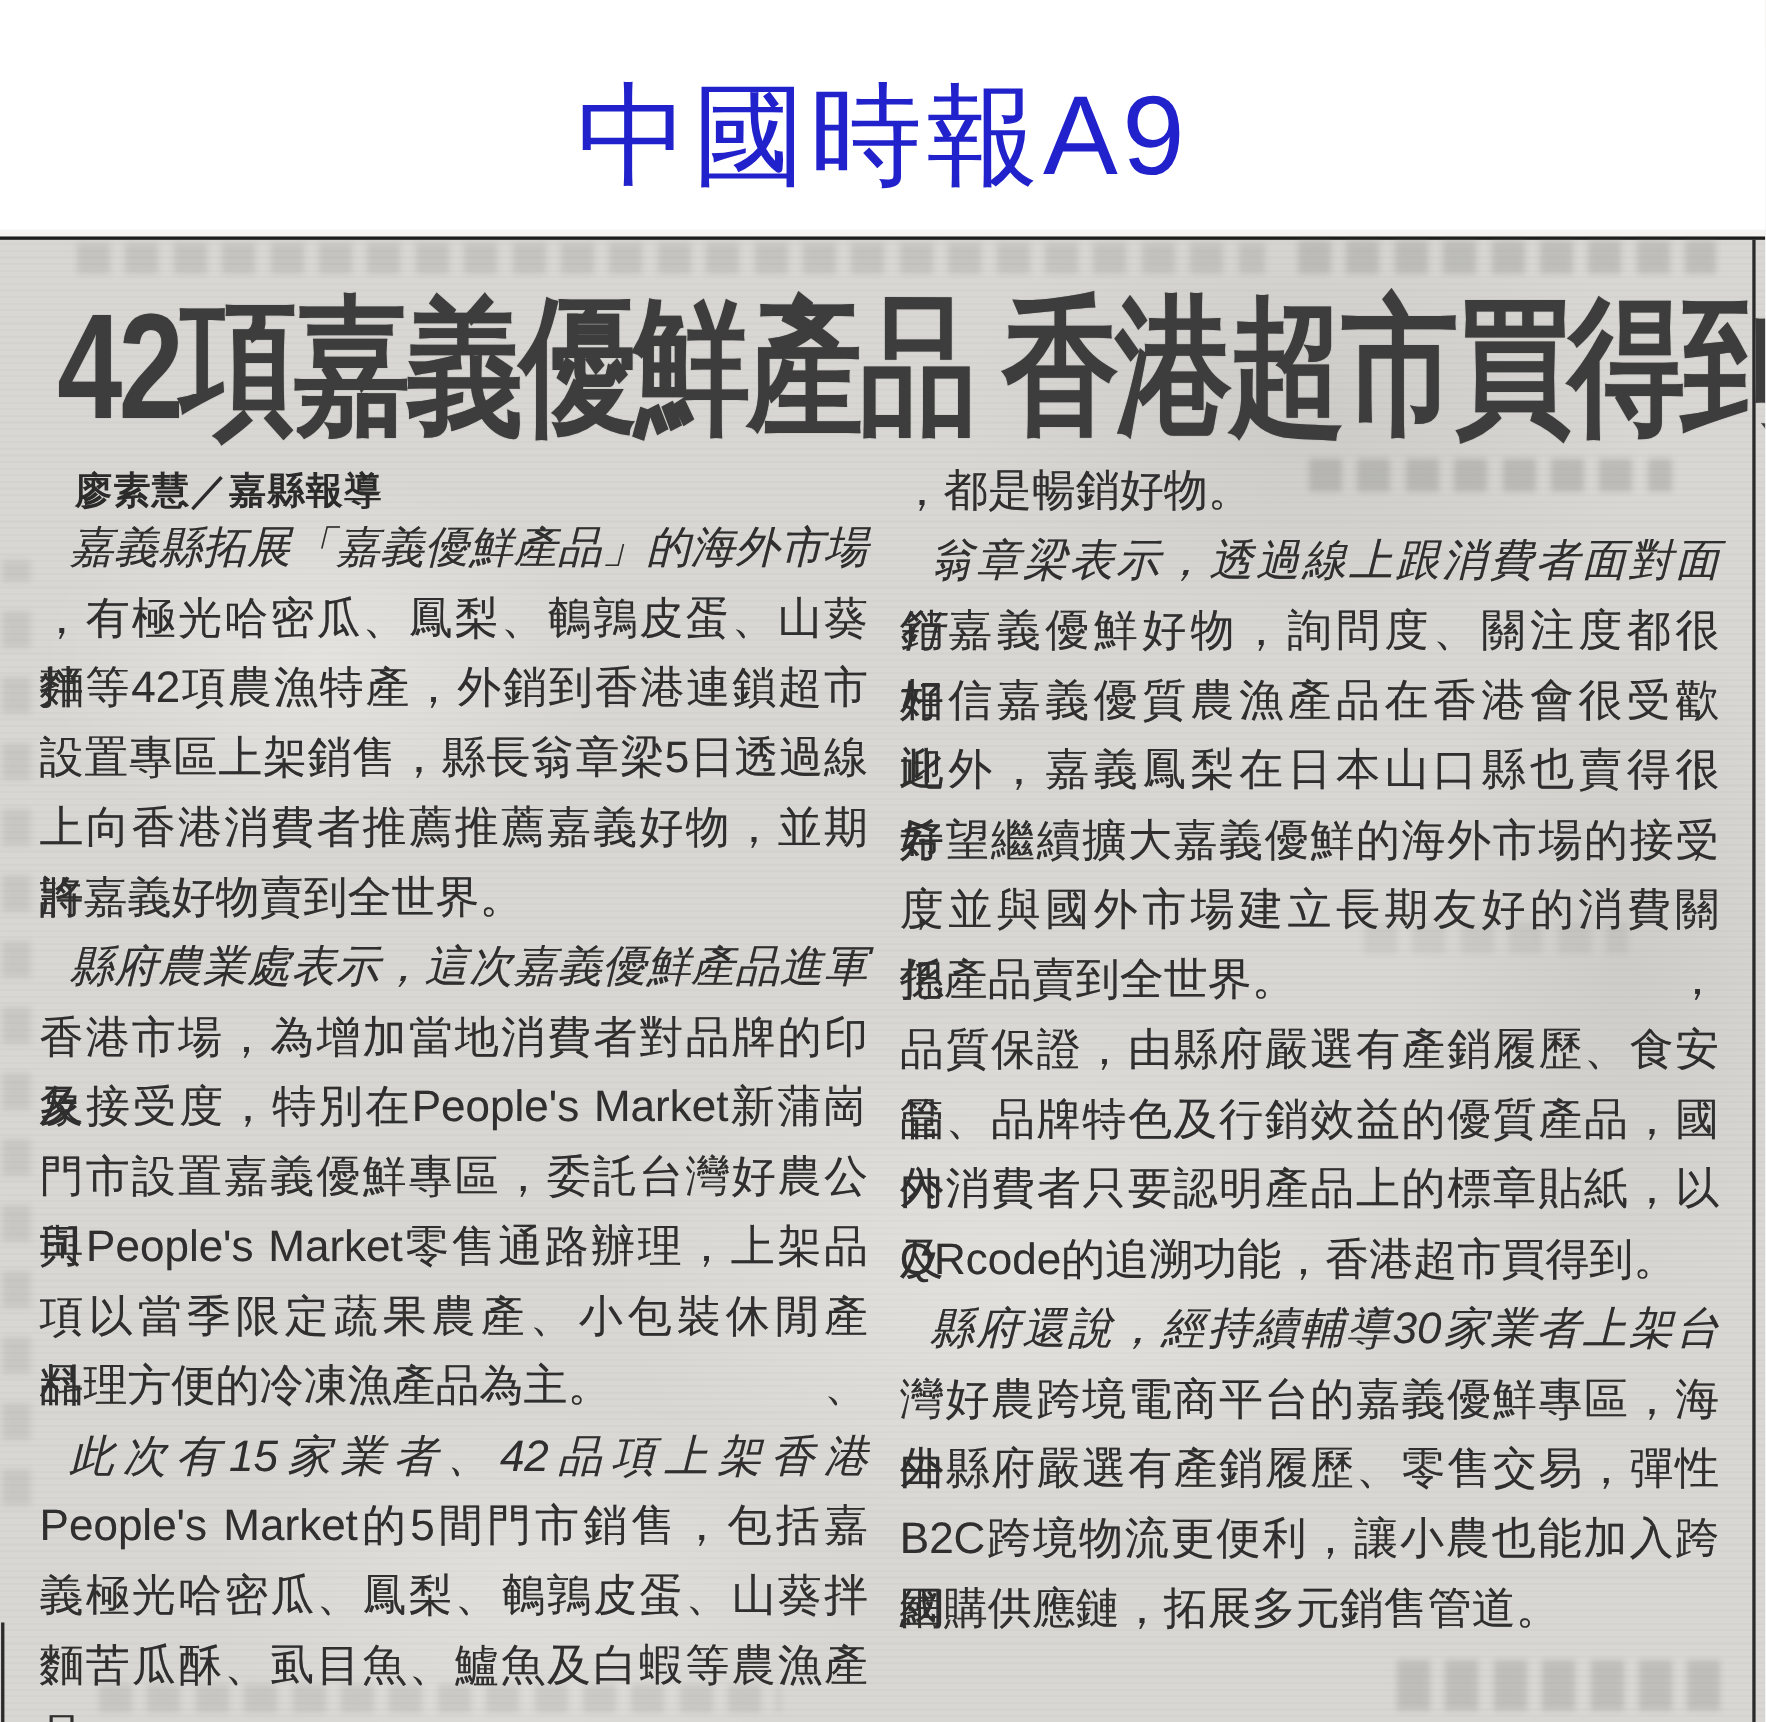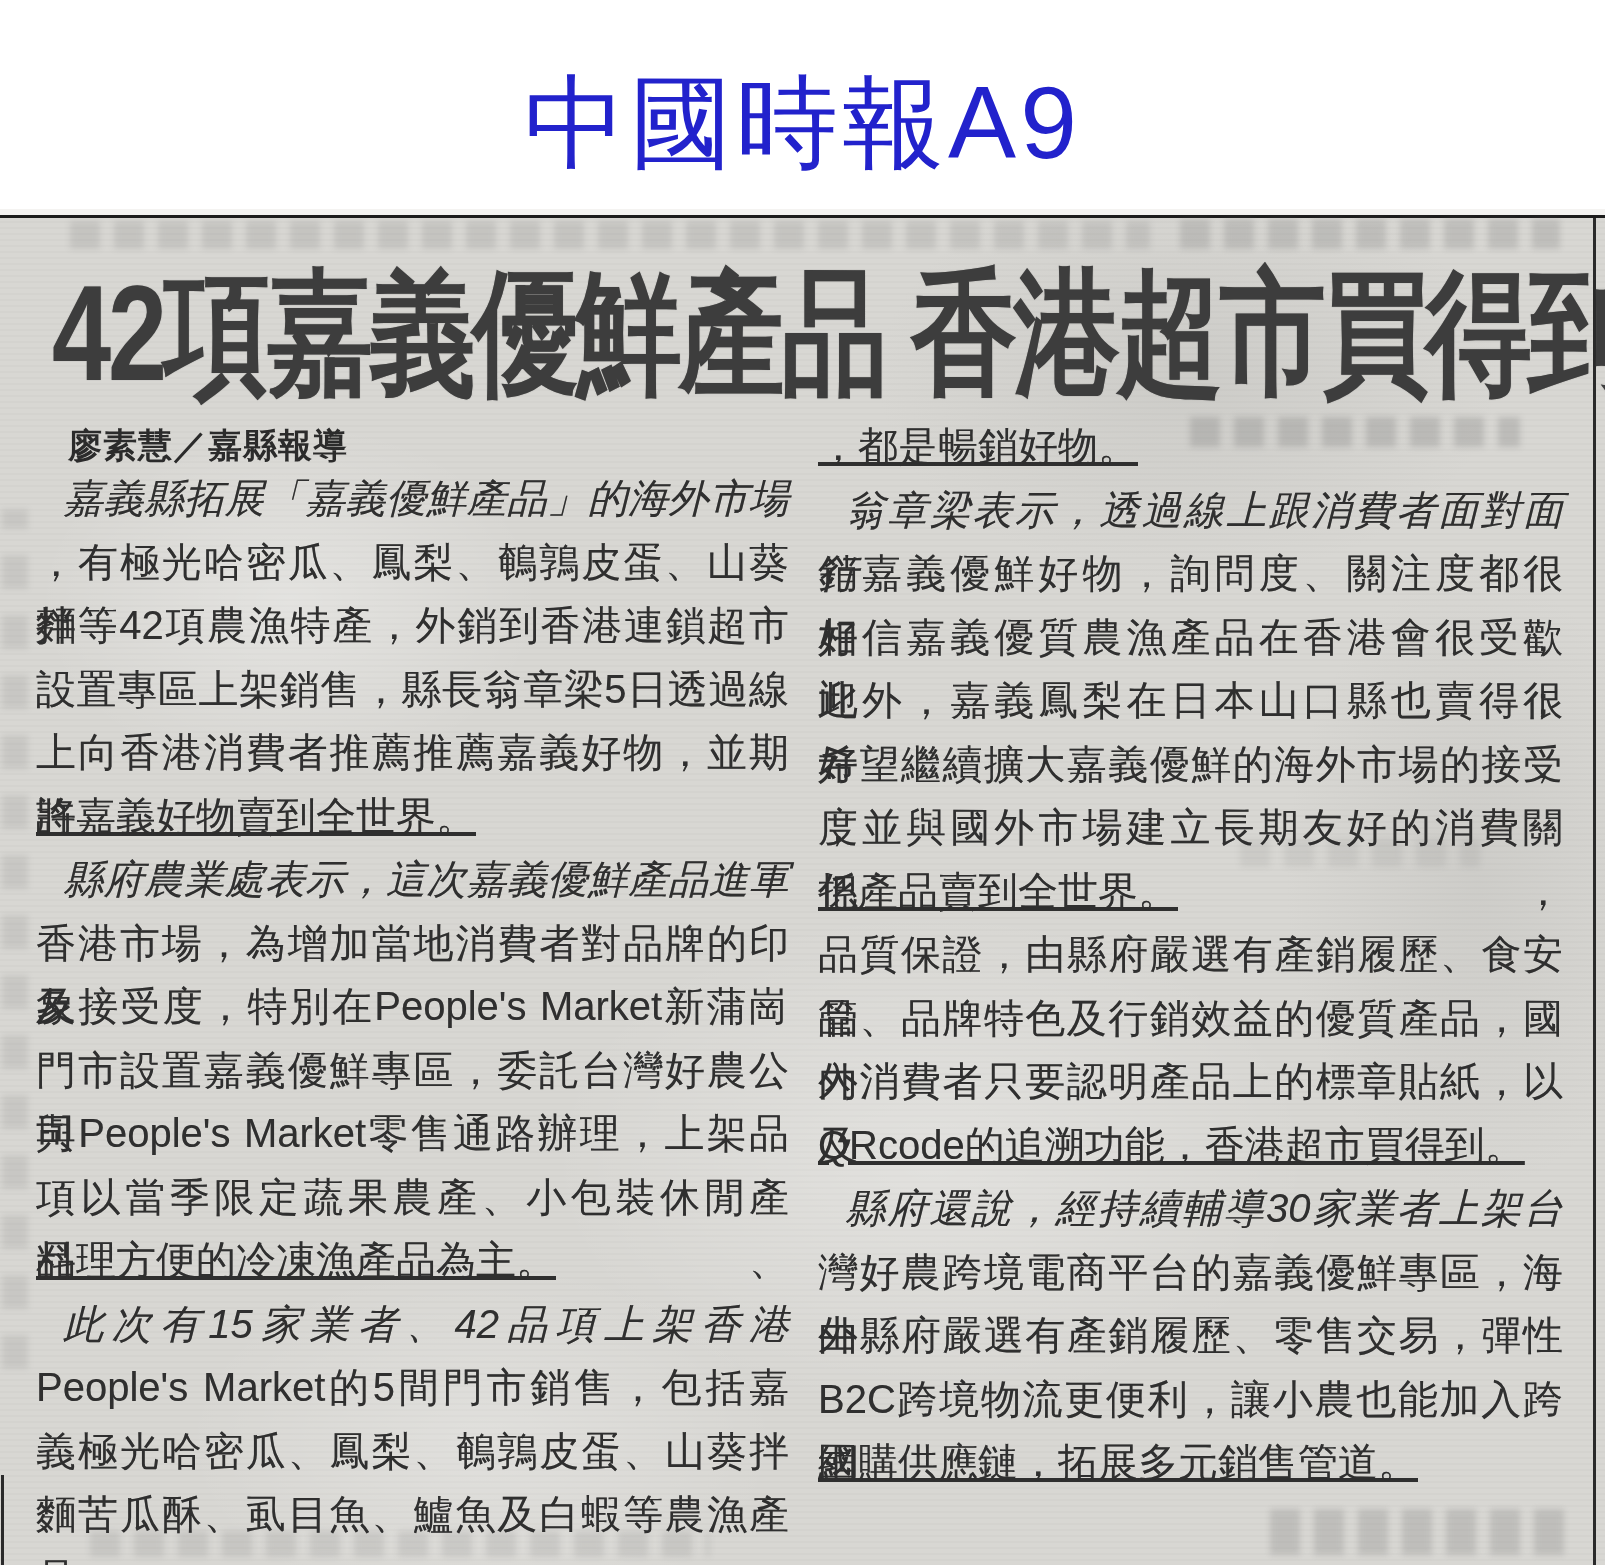--- a/index.html
+++ b/index.html
@@ -56,21 +56,21 @@
     text-shadow:0 0 0.5px rgba(47,47,47,.4);
   }
   .col-left{left:36px;top:258px;width:753px;}
   .col-right{left:818px;top:206px;width:745px;}
   .bodyline{
     text-align:justify;text-align-last:justify;
     text-justify:inter-character;
     height:63.5px;overflow:visible;white-space:normal;
   }
   .bodyline.indent{text-indent:0.68em;font-style:italic;}
-  .bodyline.endline{text-align:left;text-align-last:left;text-decoration:underline;}
+  .bodyline.endline{text-align:left;text-align-last:left;}
 
   
   .ghost{
     position:absolute;filter:blur(3px);
     background:repeating-linear-gradient(90deg, rgba(108,108,108,.5) 0 30px, transparent 30px 44px);
   }
   .ghost-v{
     position:absolute;filter:blur(3px);
     background:repeating-linear-gradient(0deg, rgba(104,104,104,.45) 0 34px, transparent 34px 60px);
   }

